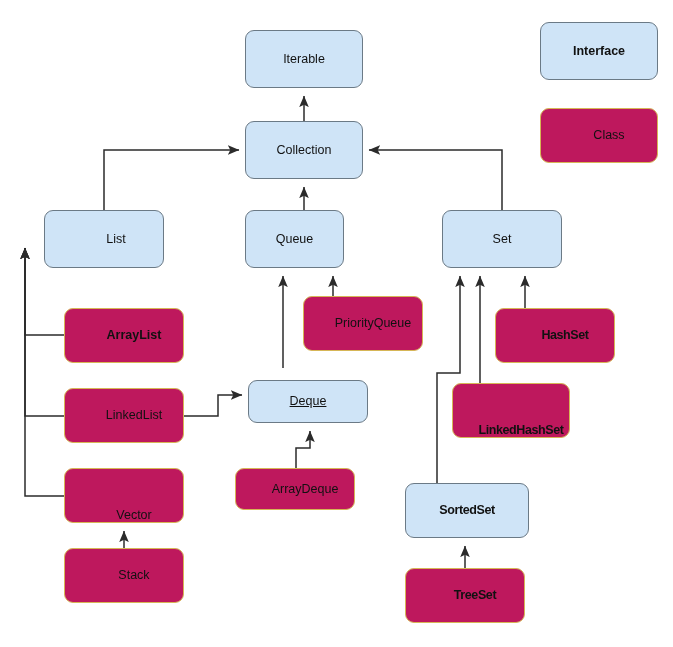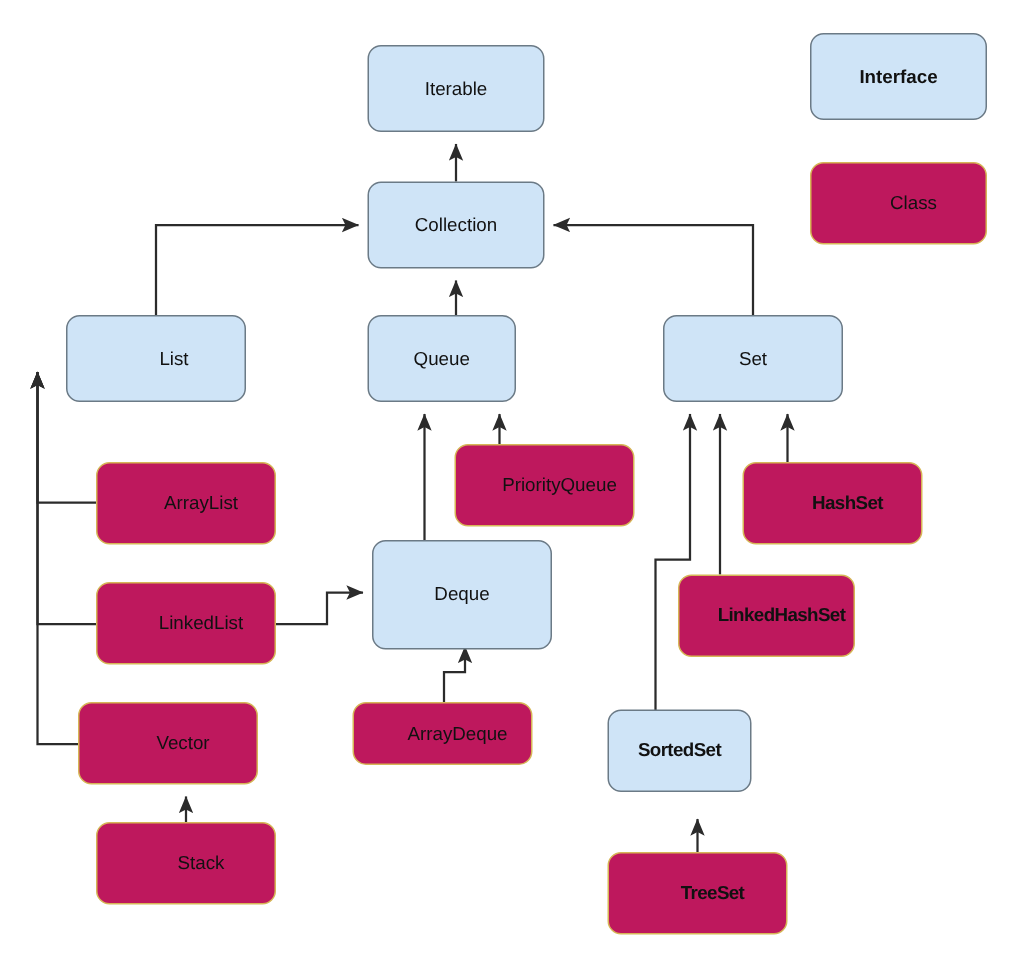--- a/index.html
+++ b/index.html
@@ -96,45 +96,45 @@
       </div>
       <div class="node iface" style="left: 44px; top: 210px; width: 120px; height: 58px; padding-left: 24px;">
         <span class="label">List</span>
       </div>
       <div class="node iface" style="left: 245px; top: 210px; width: 99px; height: 58px;">
         <span class="label">Queue</span>
       </div>
       <div class="node iface" style="left: 442px; top: 210px; width: 120px; height: 58px;">
         <span class="label">Set</span>
       </div>
-      <div class="node klass" style="left: 64px; top: 308px; width: 120px; height: 55px;">
+      <div class="node klass" style="left: 64px; top: 308px; width: 120px; height: 55px; font-weight: bold;">
         <span class="label">ArrayList</span>
       </div>
       <div class="node klass" style="left: 303px; top: 296px; width: 120px; height: 55px;">
         <span class="label">PriorityQueue</span>
       </div>
       <div class="node klass tight" style="left: 495px; top: 308px; width: 120px; height: 55px; align-items: center;">
         <span class="label">HashSet</span>
       </div>
       <div class="node klass" style="left: 64px; top: 388px; width: 120px; height: 55px;">
         <span class="label">LinkedList</span>
       </div>
-      <div class="node iface" style="left: 248px; top: 360px; width: 120px; height: 73px;">
+      <div class="node iface" style="left: 248px; top: 380px; width: 120px; height: 43px; text-decoration: underline;">
         <span class="label">Deque</span>
       </div>
-      <div class="node klass tight" style="left: 452px; top: 383px; width: 118px; height: 55px;">
+      <div class="node klass tight" style="left: 452px; top: 383px; width: 118px; height: 55px; align-items: flex-end;">
         <span class="label">LinkedHashSet</span>
       </div>
-      <div class="node klass" style="left: 52px; top: 468px; width: 120px; height: 55px;">
+      <div class="node klass" style="left: 64px; top: 468px; width: 120px; height: 55px; align-items: flex-end;">
         <span class="label">Vector</span>
       </div>
       <div class="node klass" style="left: 235px; top: 468px; width: 120px; height: 42px;">
         <span class="label">ArrayDeque</span>
       </div>
-      <div class="node iface tight" style="left: 405px; top: 473px; width: 96px; height: 55px;">
+      <div class="node iface tight" style="left: 405px; top: 483px; width: 124px; height: 55px;">
         <span class="label">SortedSet</span>
       </div>
       <div class="node klass" style="left: 64px; top: 548px; width: 120px; height: 55px;">
         <span class="label">Stack</span>
       </div>
       <div class="node klass tight" style="left: 405px; top: 568px; width: 120px; height: 55px;">
         <span class="label">TreeSet</span>
       </div>
     </div>
 

